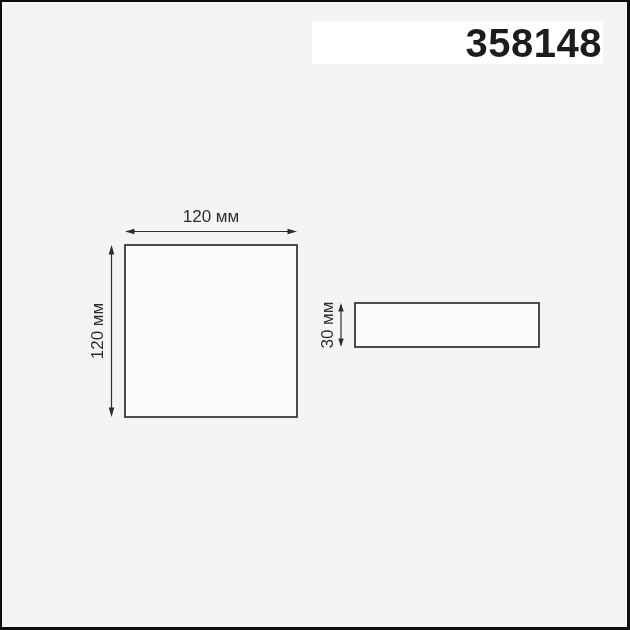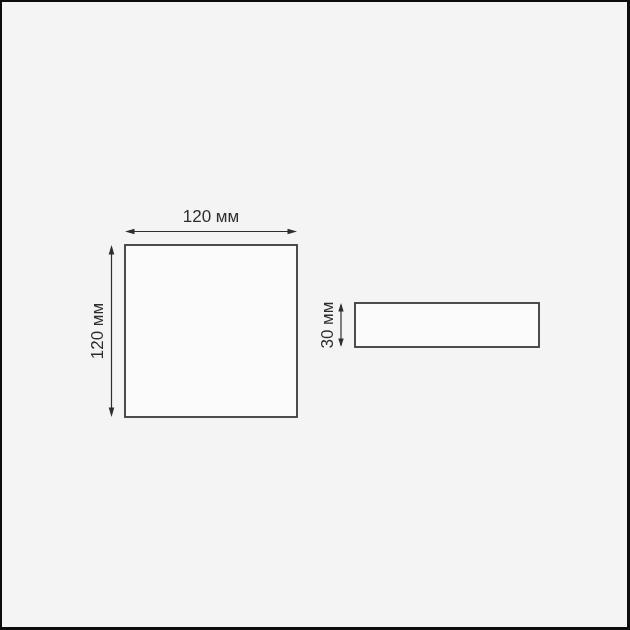--- a/index.html
+++ b/index.html
@@ -66,20 +66,23 @@
   .dim-label-side {
     left: 325px;
     top: 323px;
   }
 </style>
 </head>
 <body>
 
 <div class="canvas">
 
+  <div class="title-box">
+    <span class="product-code">358148</span>
+  </div>
 
   <svg class="drawing" width="628" height="625" viewBox="0 0 628 625">
 
     <rect x="123" y="243" width="172" height="172" fill="#fbfbfc" stroke="#3a3a3a" stroke-width="1.8"></rect>
 
     <rect x="353" y="301" width="184" height="44" fill="#fbfbfc" stroke="#3a3a3a" stroke-width="1.8"></rect>
 
     <g stroke="#2e2e2e" fill="#2e2e2e">
       <line x1="125" y1="229.5" x2="293" y2="229.5" stroke-width="1.2"></line>
       <polygon points="123,229.5 132.5,226.7 132.5,232.3" stroke="none"></polygon>

